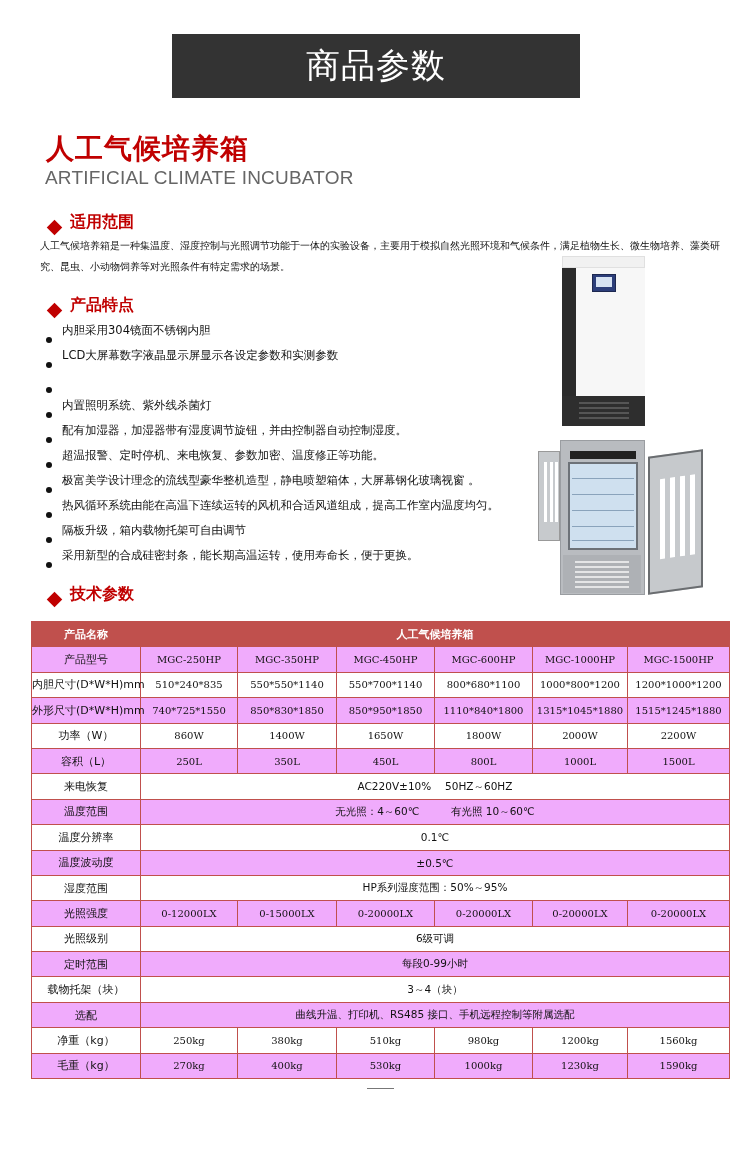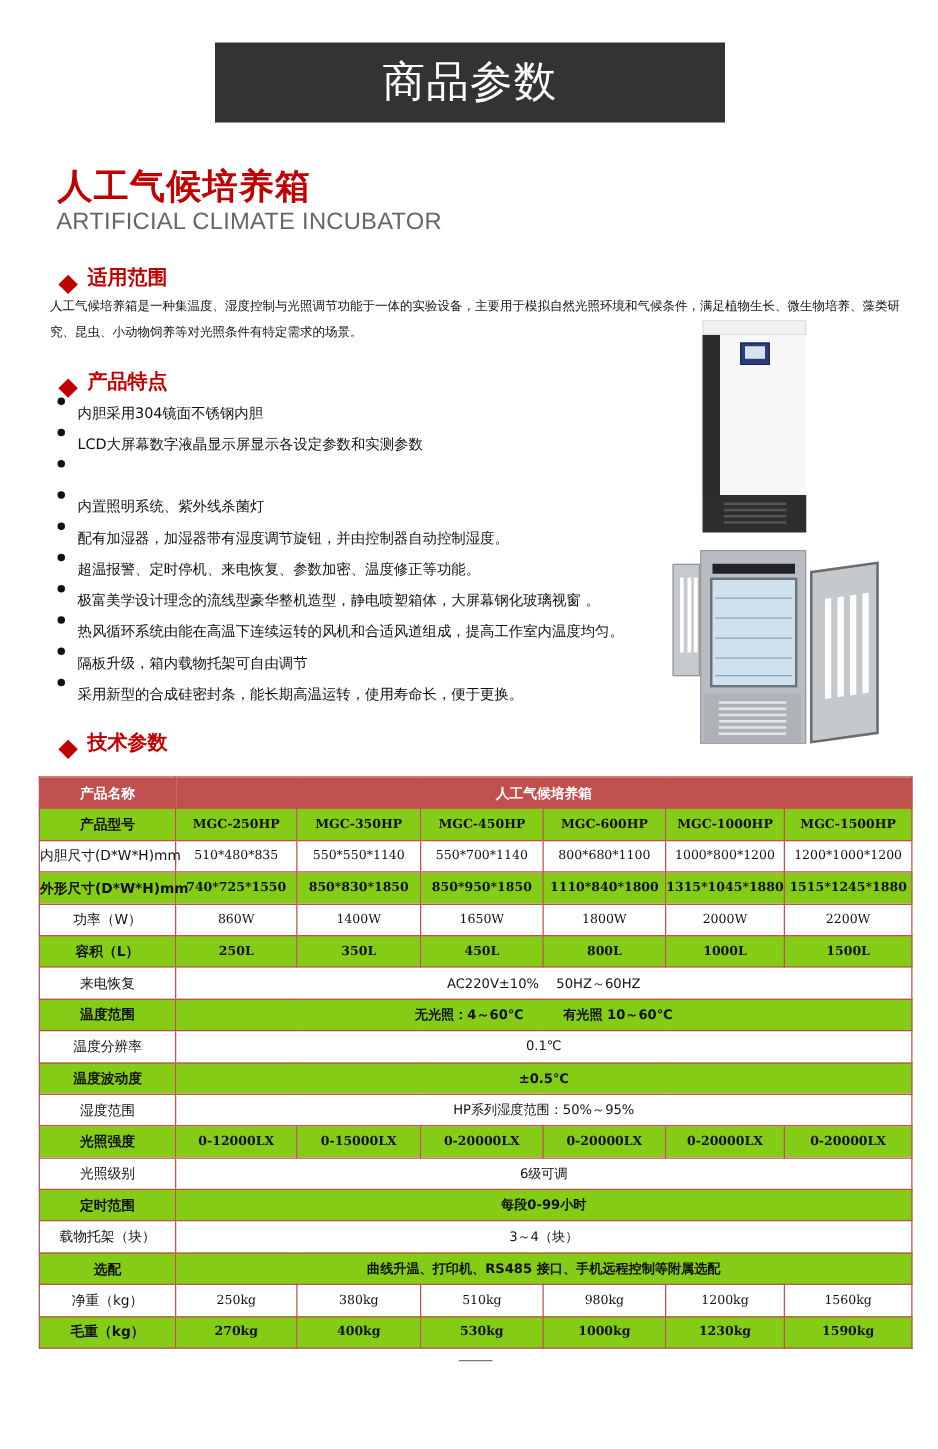--- a/index.html
+++ b/index.html
@@ -34,21 +34,21 @@
   }
 
   .intro {
     position: absolute; left: 40px; top: 235px; width: 690px;
     font-size: 10px; line-height: 21px; color: #111;
   }
 
   .features { position: absolute; left: 46px; top: 318px; list-style: none; }
   .features li {
     font-size: 11.5px; height: 25px; line-height: 25px; color: #111;
-    display: flex; align-items: flex-start;
+    display: flex; align-items: flex-end;
   }
   .features li .dot {
     width: 6px; height: 6px; border-radius: 50%; background: #111;
     margin-right: 10px; flex: none;
   }
 
   
   .img-closed {
     position: absolute; left: 562px; top: 256px; width: 83px; height: 170px;
   }
@@ -85,21 +85,21 @@
     font-size: 10px; color: #111; padding: 0; white-space: nowrap;
   }
   .spec-table td.lbl {
     font-family: "DejaVu Sans", sans-serif; font-size: 11px;
     border-right: 1px dashed #222;
   }
   .spec-table tr.head td {
     background: #c0504d; color: #fff; font-weight: bold; font-size: 11px;
     font-family: "DejaVu Sans", sans-serif; border-right: 1px solid #c0504d; text-align: center;
   }
-  .spec-table tr.odd td { background: #84cc16; font-weight: bold; }
+  .spec-table tr.odd td { background: #f0abfc; }
   .spec-table tr.even td { background: #ffffff; }
   .spec-table td.span-cell { font-family: "DejaVu Sans", sans-serif; font-size: 10.5px; }
 
   .bottom-dash {
     position: absolute; left: 367px; top: 1088px; width: 27px; height: 1px; background: #777;
   }
 </style>
 </head>
 <body>
 
@@ -231,21 +231,21 @@
       <td class="lbl">产品型号</td>
       <td>MGC-250HP</td>
       <td>MGC-350HP</td>
       <td>MGC-450HP</td>
       <td>MGC-600HP</td>
       <td>MGC-1000HP</td>
       <td>MGC-1500HP</td>
     </tr>
     <tr class="even">
       <td class="lbl">内胆尺寸(D*W*H)mm</td>
-      <td>510*480*835</td>
+      <td>510*240*835</td>
       <td>550*550*1140</td>
       <td>550*700*1140</td>
       <td>800*680*1100</td>
       <td>1000*800*1200</td>
       <td>1200*1000*1200</td>
     </tr>
     <tr class="odd">
       <td class="lbl">外形尺寸(D*W*H)mm</td>
       <td>740*725*1550</td>
       <td>850*830*1850</td>

